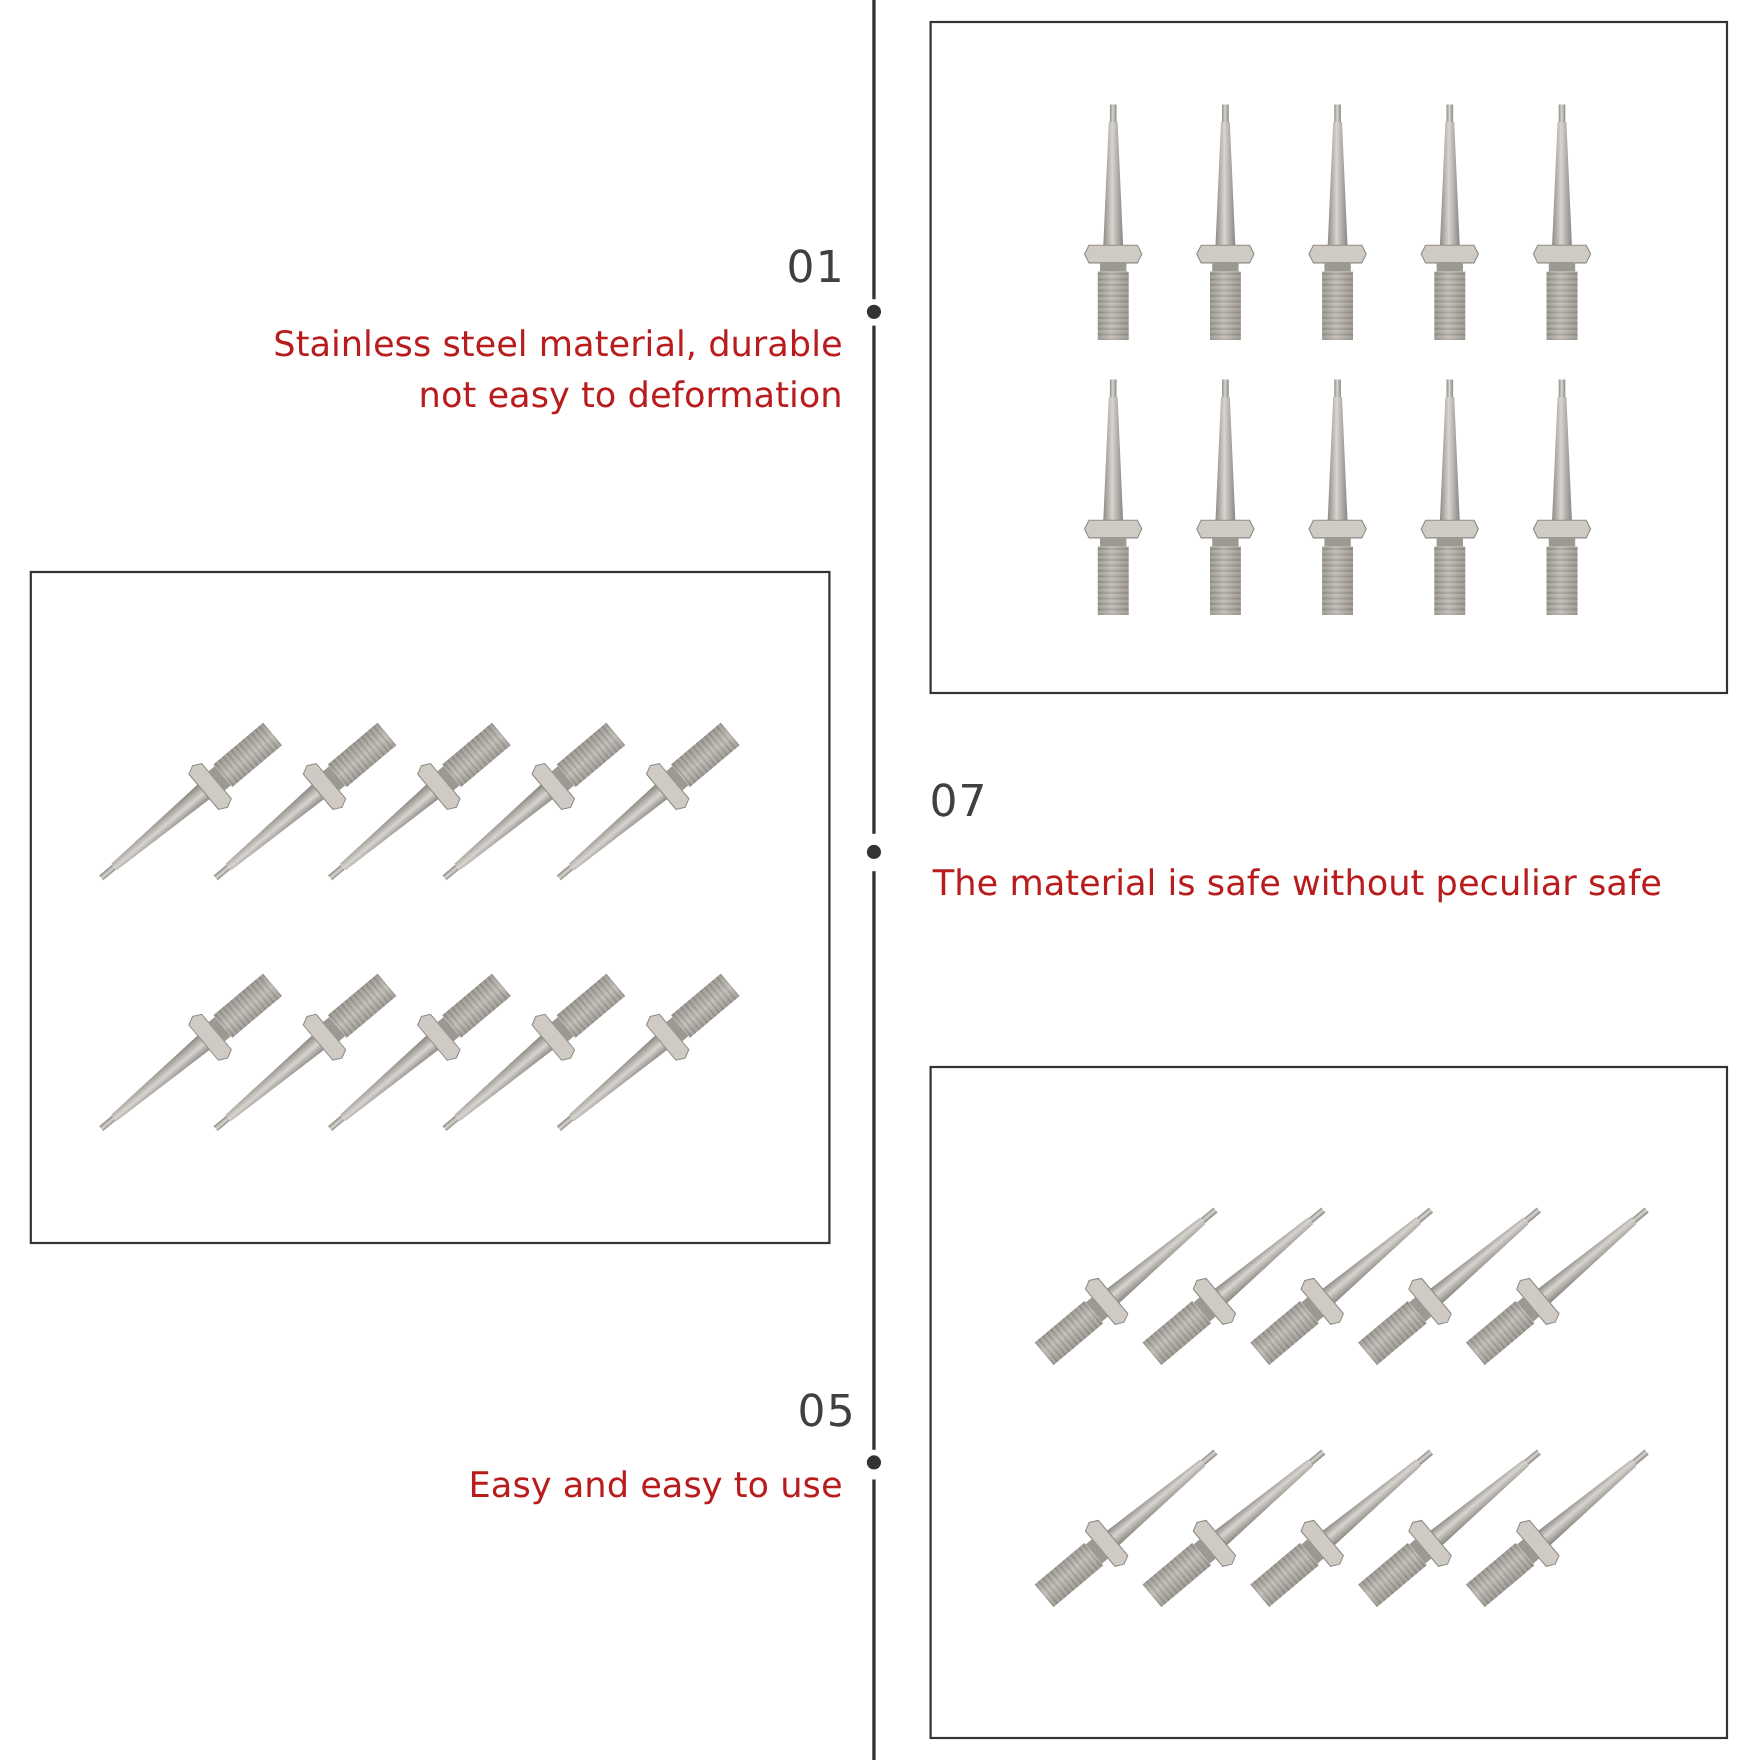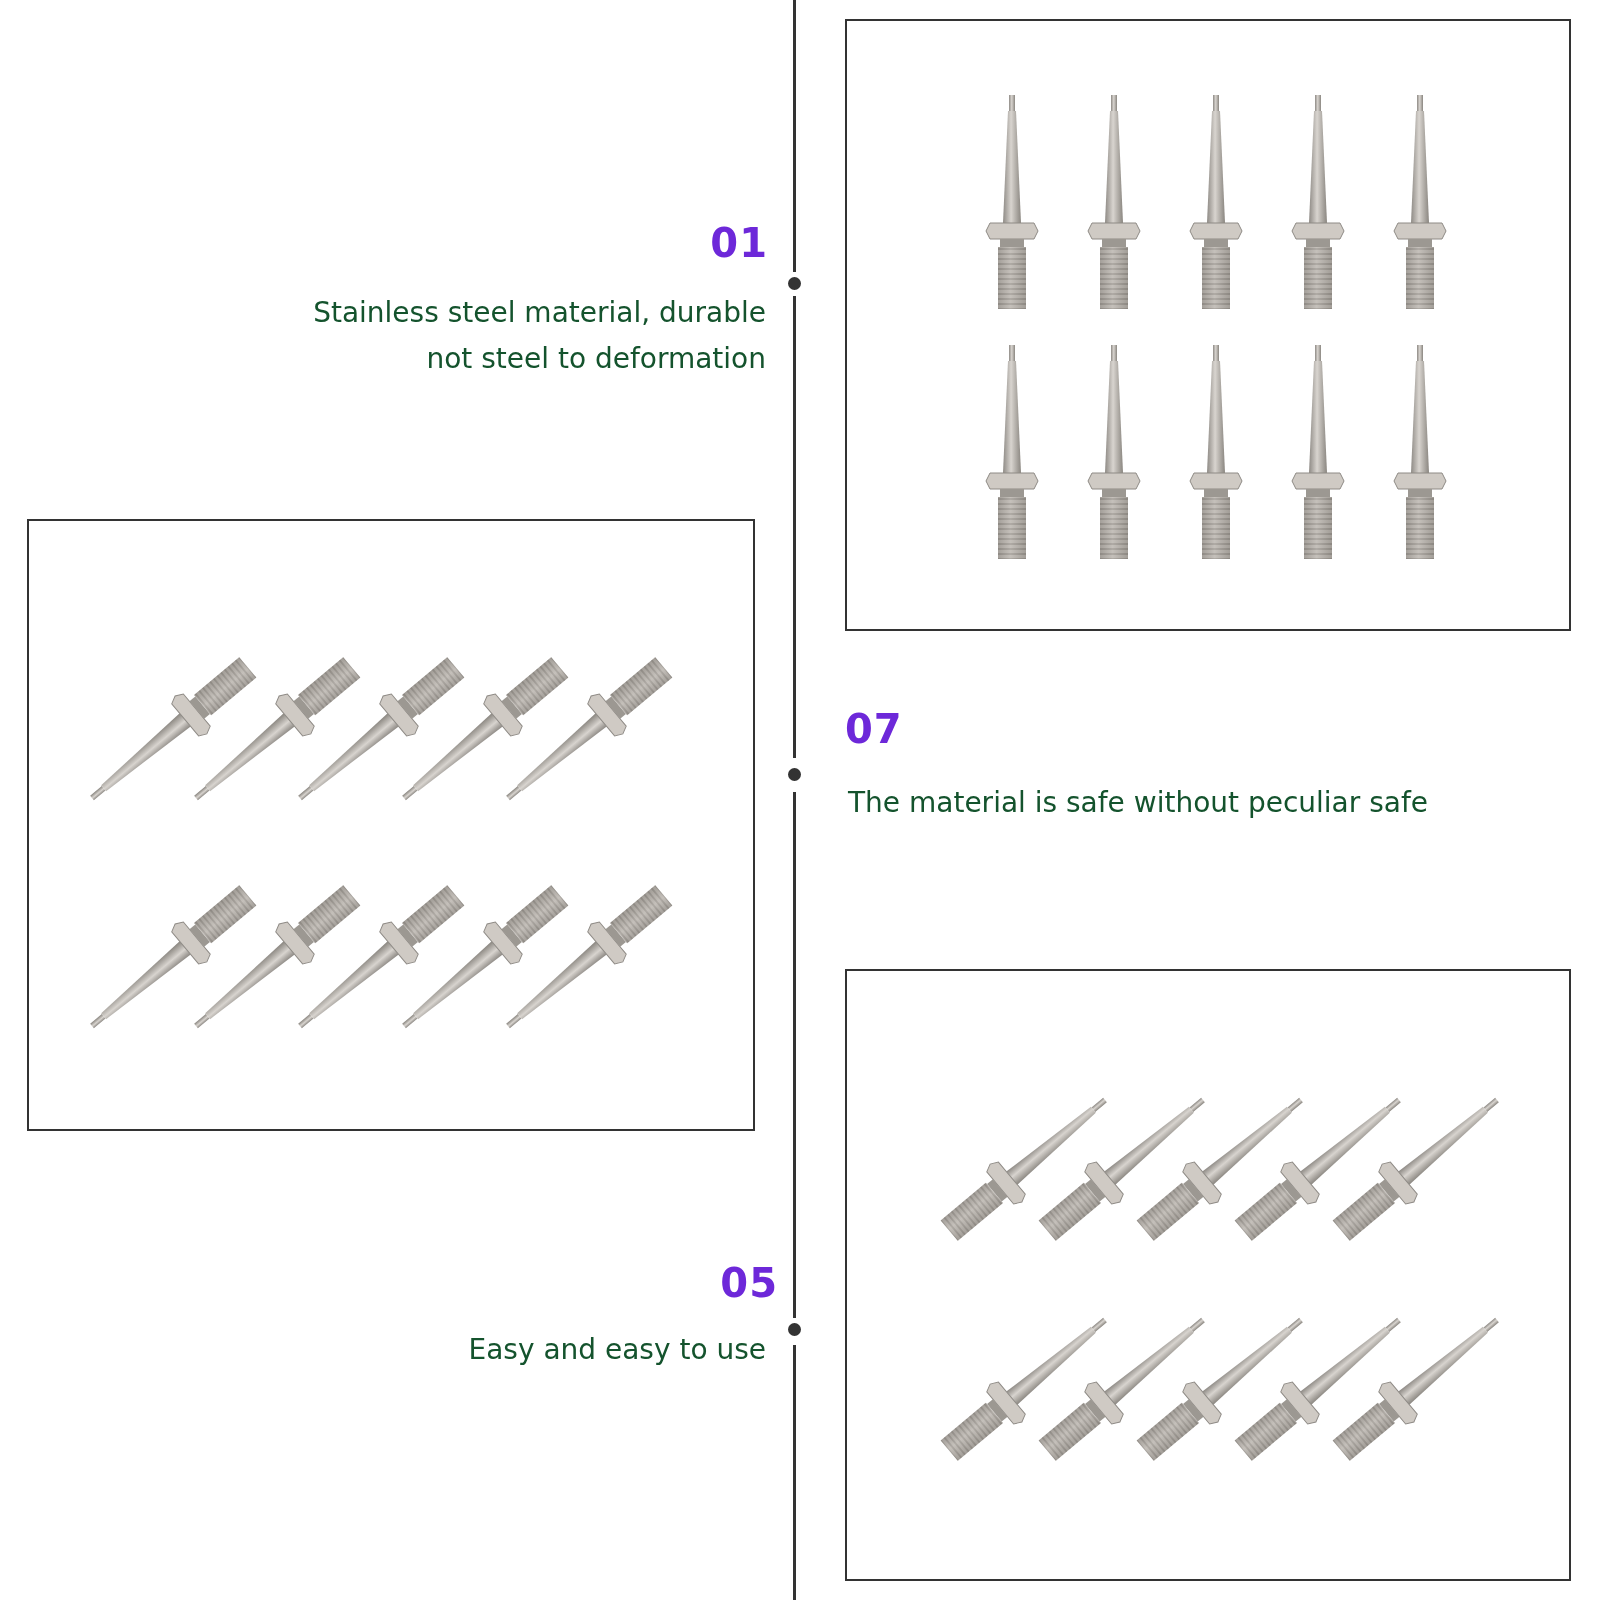--- a/index.html
+++ b/index.html
@@ -1,39 +1,39 @@
 <!DOCTYPE html>
 <html><head>
 <meta charset="utf-8">
 <style>
   html, body { margin: 0; padding: 0; background: #ffffff; }
   body { width: 1600px; height: 1600px; position: relative; overflow: hidden; font-family: "DejaVu Sans", "Liberation Sans", sans-serif; color: #3d3d3d; }
   .frame { position: absolute; border: 2.5px solid #333333; box-sizing: border-box; background: #fff; }
   .line-seg { position: absolute; left: 793px; width: 3px; background: #333333; }
   .dot { position: absolute; left: 788px; width: 13px; height: 13px; border-radius: 50%; background: #333333; }
-  .num { position: absolute; font-weight: bold; font-size: 40px; color: #6d28d9; letter-spacing: 1px; }
-  .desc { position: absolute; font-size: 28px; color: #14532d; line-height: 46px; }
+  .num { position: absolute; font-weight: normal; font-size: 40px; color: #404040; letter-spacing: 1px; }
+  .desc { position: absolute; font-size: 32px; color: #b91c1c; line-height: 46px; }
   .right { text-align: right; }
   svg.pins { position: absolute; left: 0; top: 0; }
 </style>
 </head>
 <body>
 
 <div class="line-seg" style="top:0;height:272px;"></div>
 <div class="dot" style="top:277px;"></div>
 <div class="line-seg" style="top:296px;height:462px;"></div>
 <div class="dot" style="top:768px;"></div>
 <div class="line-seg" style="top:792px;height:526px;"></div>
 <div class="dot" style="top:1323px;"></div>
 <div class="line-seg" style="top:1345px;height:255px;"></div>
 
 <div class="num right" style="right:832px;top:220px;">01</div>
 <div class="desc right" style="right:834px;top:290px;">
   <div>Stainless steel material, durable</div>
-  <div>not steel to deformation</div>
+  <div>not easy to deformation</div>
 </div>
 
 <div class="num" style="left:845px;top:706px;">07</div>
 <div class="desc" style="left:848px;top:780px;">The material is safe without peculiar safe</div>
 
 <div class="num right" style="right:822px;top:1260px;">05</div>
 <div class="desc right" style="right:834px;top:1327px;">Easy and easy to use</div>
 
 <div class="frame" style="left:845px;top:19px;width:726px;height:612px;"></div>
 <div class="frame" style="left:27px;top:519px;width:728px;height:612px;"></div>

